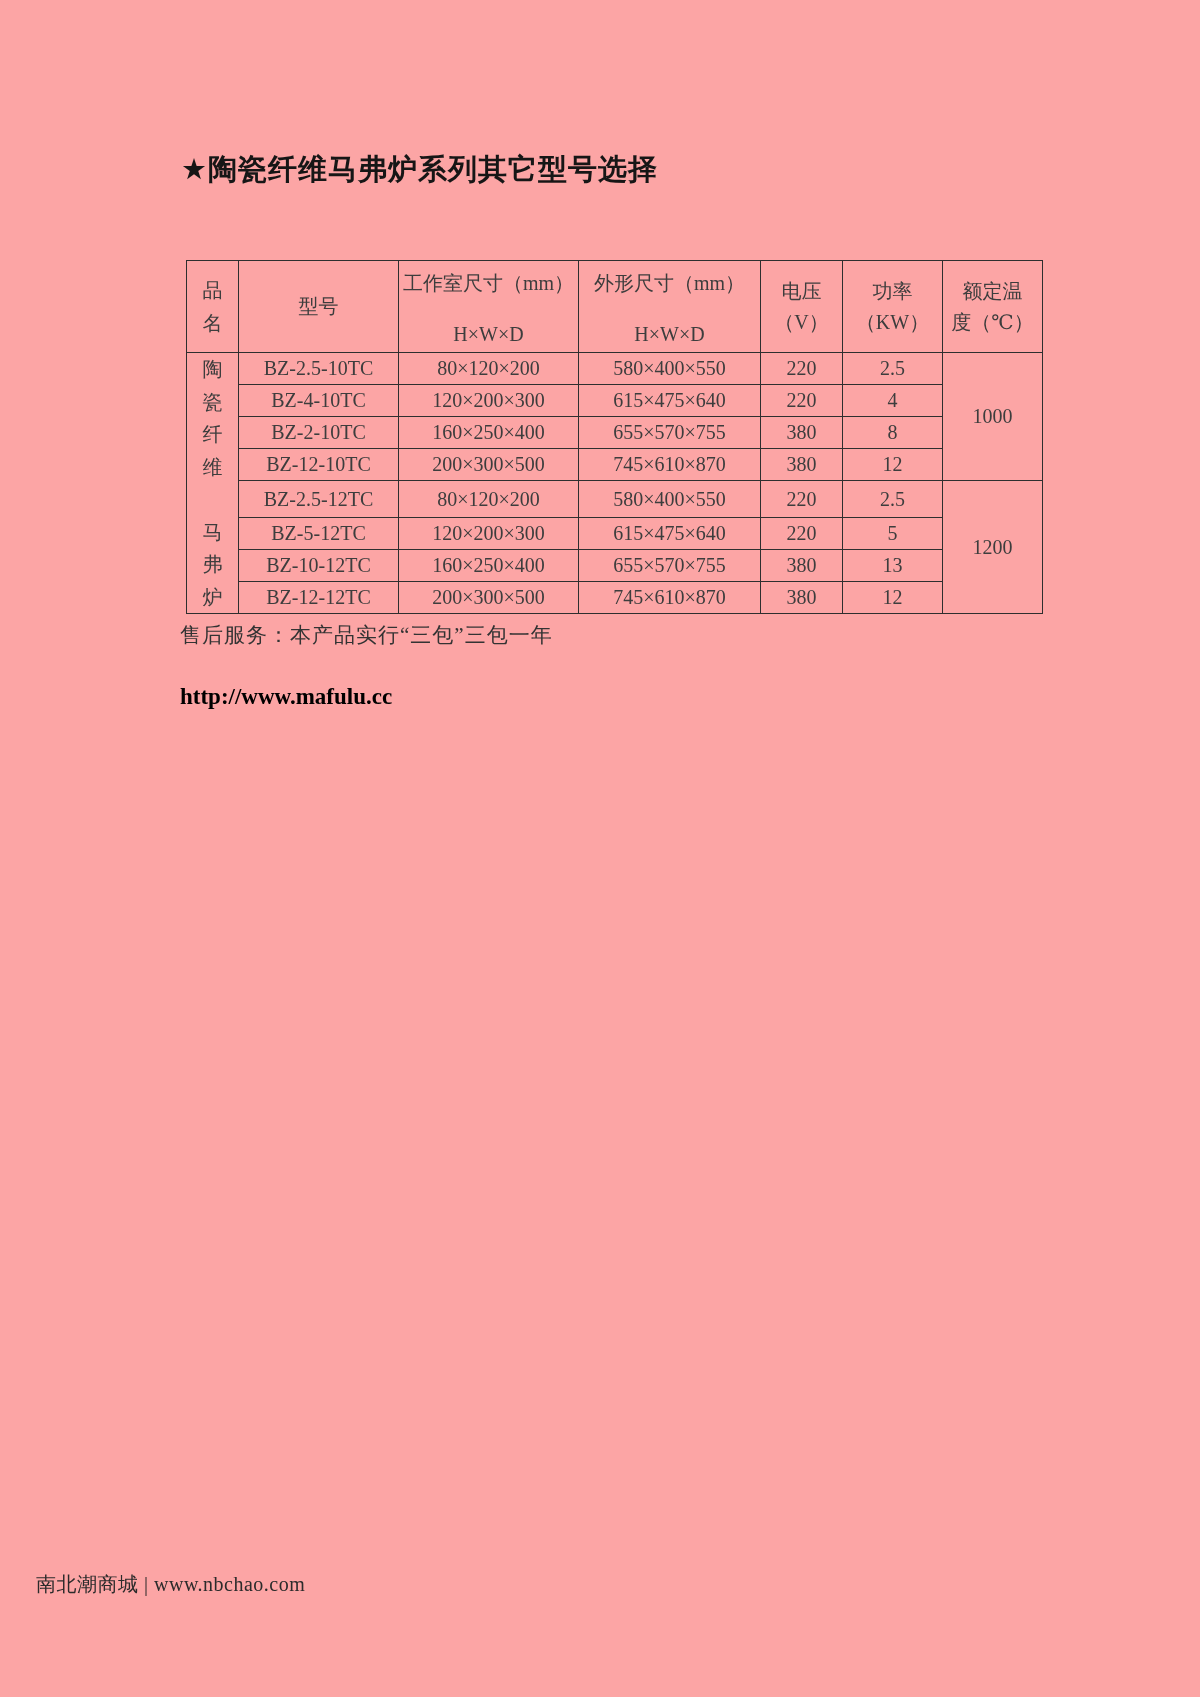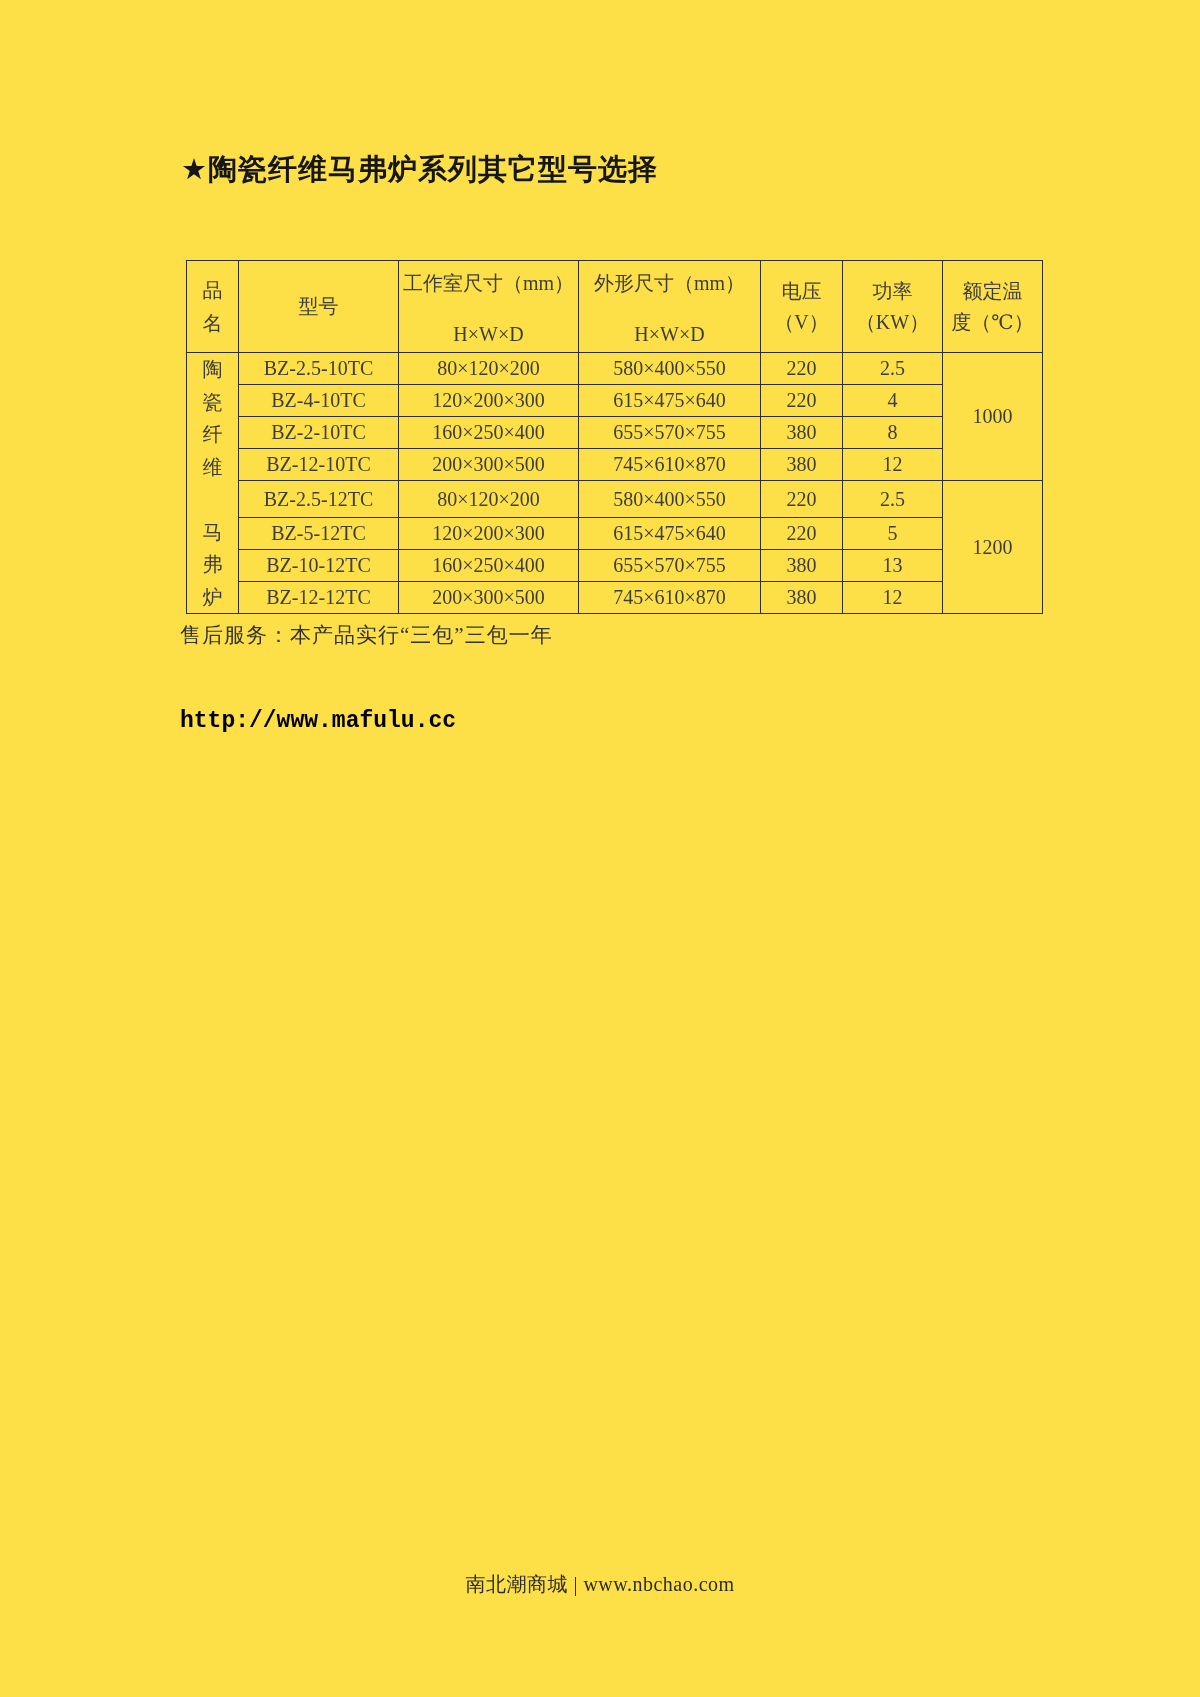--- a/index.html
+++ b/index.html
@@ -1,21 +1,21 @@
 <!DOCTYPE html>
 <html><head>
 <meta charset="utf-8">
 <style>
   * { margin: 0; padding: 0; box-sizing: border-box; }
   html, body { background: #ffffff; }
   .page {
     position: relative;
     width: 1200px;
     height: 1697px;
-    background: #fde047;
+    background: #fca5a5;
     font-family: "Liberation Serif", "DejaVu Serif", serif;
     overflow: hidden;
   }
   .doc-title {
     position: absolute;
     left: 181px;
     top: 150px;
     font-size: 29px;
     font-weight: 700;
     color: #161616;
@@ -70,37 +70,37 @@
     left: 180px;
     top: 621px;
     font-size: 21px;
     color: #333333;
     letter-spacing: 1px;
     white-space: nowrap;
   }
   .site-url {
     position: absolute;
     left: 180px;
-    top: 708px;
+    top: 684px;
     font-size: 23px;
     color: #000000;
     font-weight: 600;
-    font-family: Liberation Mono, monospace;
+    font-family: Liberation Serif, serif;
     text-decoration: none;
     white-space: nowrap;
   }
   .page-footer {
     position: absolute;
     left: 0;
     top: 1571px;
     width: 100%;
-    text-align: center;
     font-size: 20px;
     color: #2b2b2b;
     letter-spacing: 0.5px;
+    padding-left: 36px;
   }
 </style>
 </head>
 <body>
 
 <div class="page">
 
   <h1 class="doc-title">★陶瓷纤维马弗炉系列其它型号选择</h1>
 
   <table class="spec-table">

